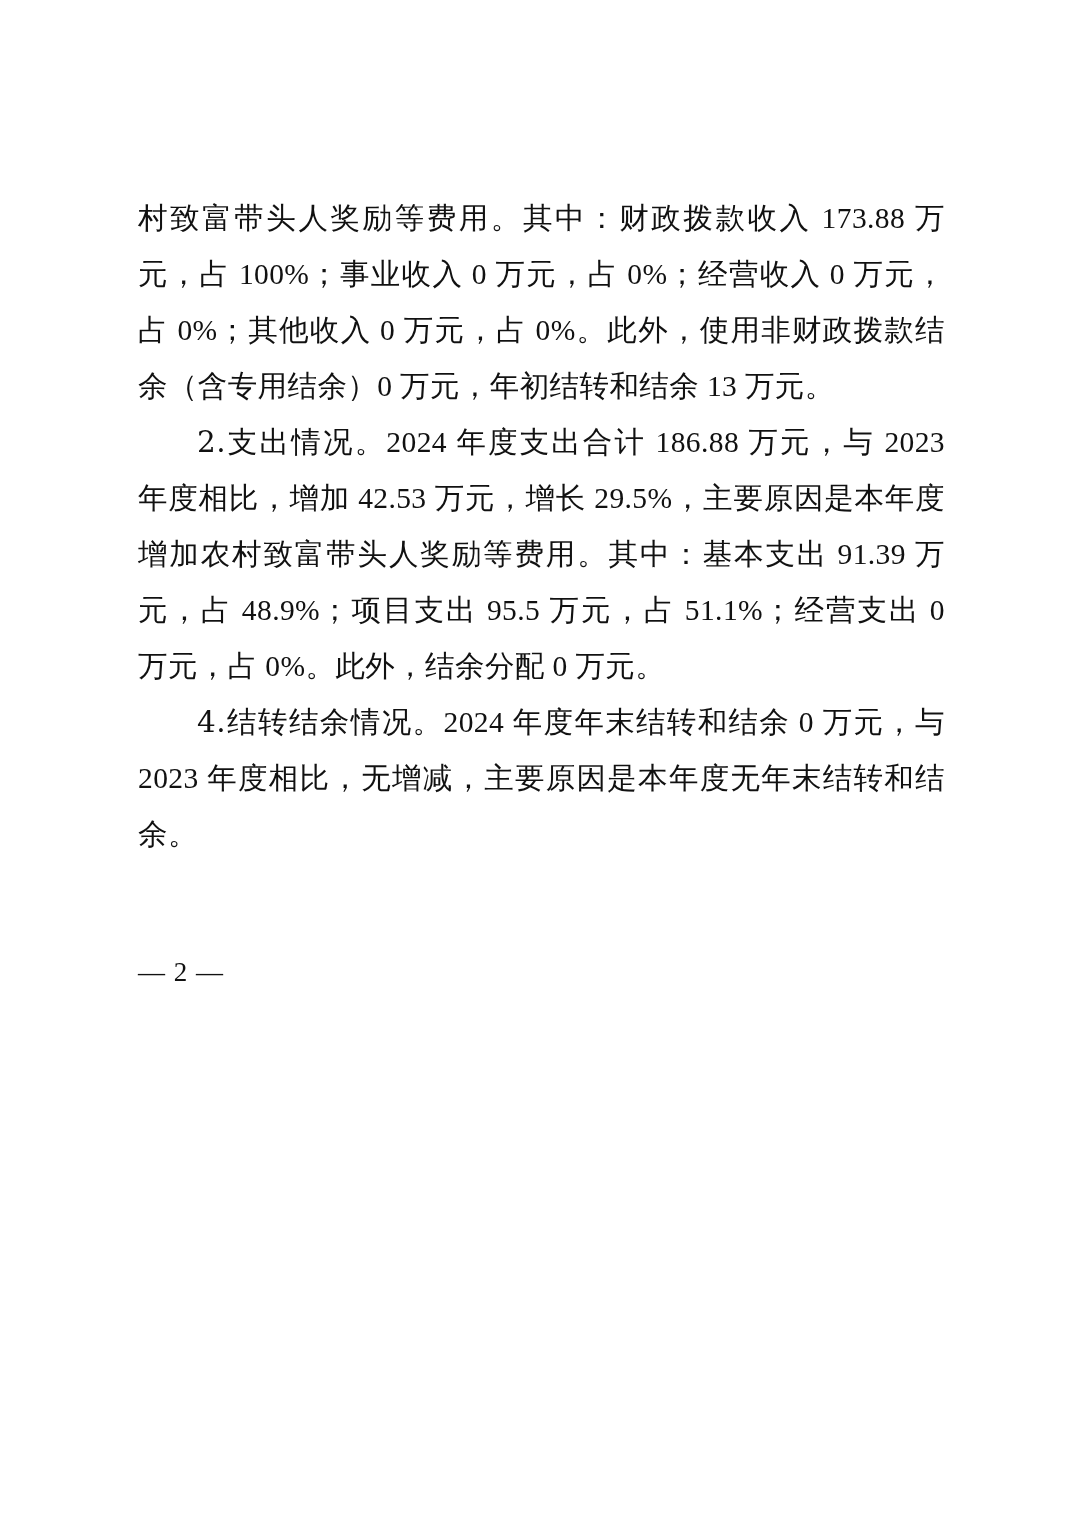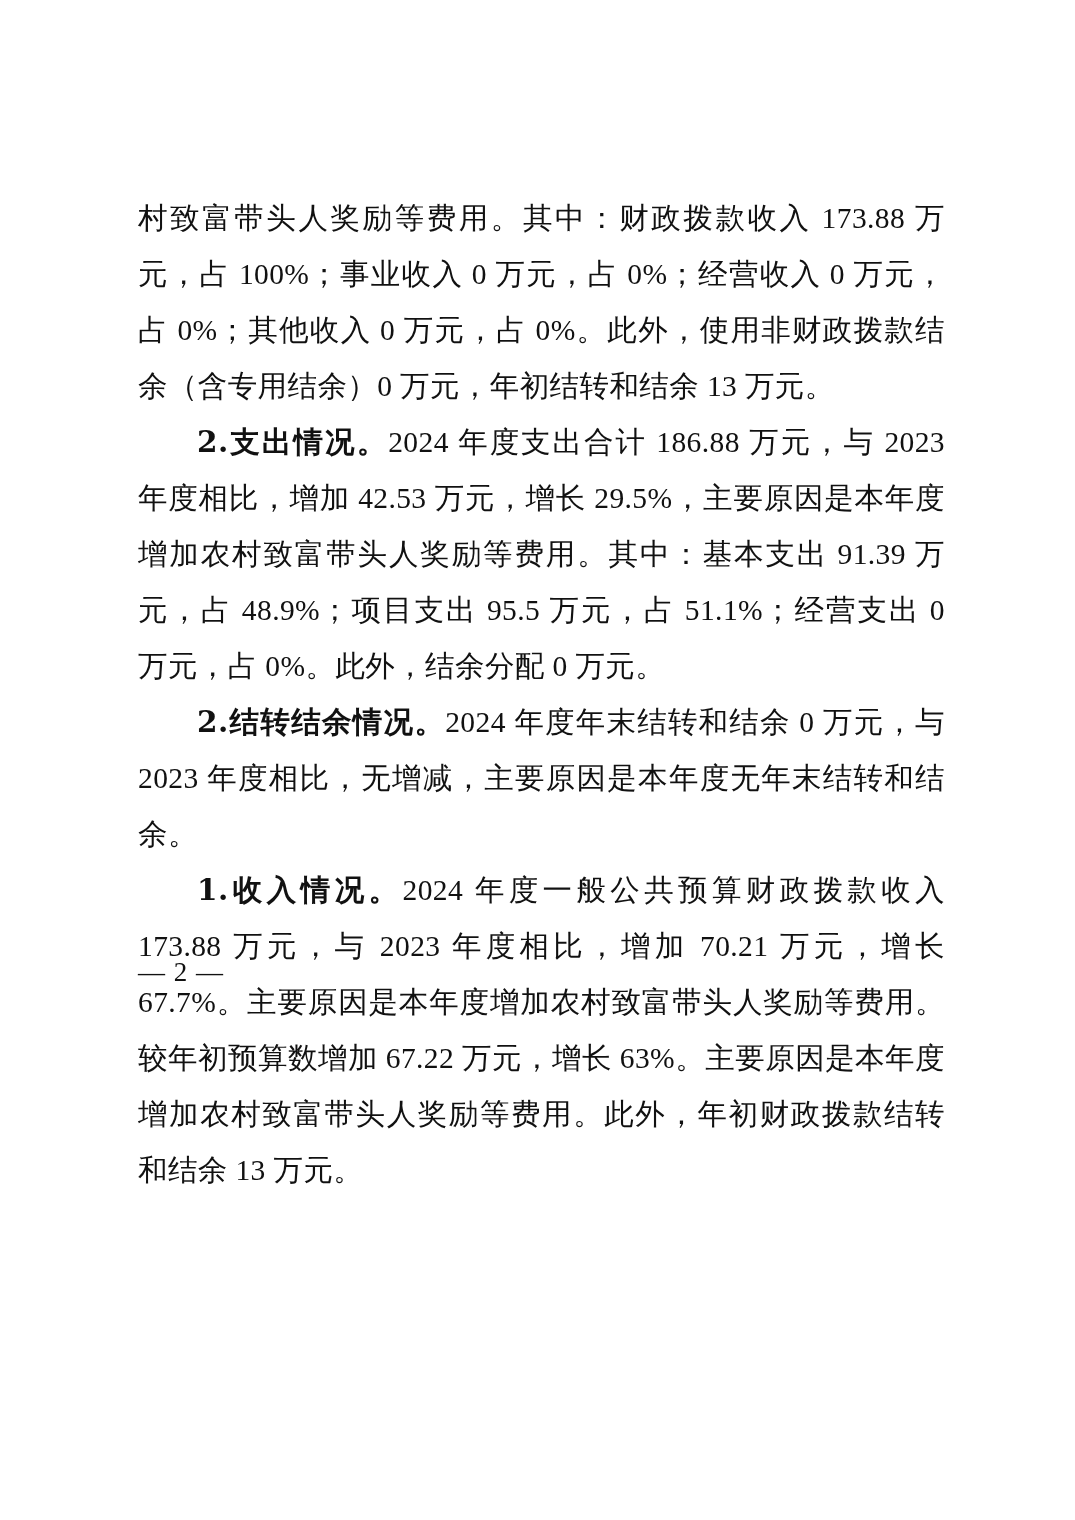--- a/index.html
+++ b/index.html
@@ -33,21 +33,21 @@
   }
   p.para {
     margin: 0 0 0 0;
     text-indent: 0;
   }
   p.indent {
     text-indent: 2em;
   }
   .heading-run {
     font-family: "DejaVu Serif", "Liberation Serif", serif;
-    font-weight: bold;
+    font-weight: normal;
     letter-spacing: 0.5px;
   }
   .sub-heading {
     font-family: "DejaVu Serif", "Liberation Serif", serif;
     font-weight: bold;
   }
   .footer {
     position: absolute;
     left: 138px;
     bottom: 88px;
@@ -59,23 +59,22 @@
 </head>
 <body>
 
 <div class="page">
   <div class="body-text">
 
     <p class="para"><span>村致富带头人奖励等费用。其中：财政拨款收入 173.88 万元，占 100%；事业收入 0 万元，占 0%；经营收入 0 万元，占 0%；其他收入 0 万元，占 0%。此外，使用非财政拨款结余（含专用结余）0 万元，年初结转和结余 13 万元。</span></p>
 
     <p class="para indent"><span class="heading-run">2.支出情况。</span><span>2024 年度支出合计 186.88 万元，与 2023 年度相比，增加 42.53 万元，增长 29.5%，主要原因是本年度增加农村致富带头人奖励等费用。其中：基本支出 91.39 万元，占 48.9%；项目支出 95.5 万元，占 51.1%；经营支出 0 万元，占 0%。此外，结余分配 0 万元。</span></p>
 
-    <p class="para indent"><span class="heading-run">2.结转结余情况。</span><span>2024 年度年末结转和结余 0 万元，与 2023 年度相比，无增减，主要原因是本年度无年末结转和结余。</span></p>
+    <p class="para indent"><span class="heading-run">4.结转结余情况。</span><span>2024 年度年末结转和结余 0 万元，与 2023 年度相比，无增减，主要原因是本年度无年末结转和结余。</span></p>
 
 
 
 
-    <p class="para indent"><span class="heading-run">1.收入情况。</span><span>2024 年度一般公共预算财政拨款收入 173.88 万元，与 2023 年度相比，增加 70.21 万元，增长 67.7%。主要原因是本年度增加农村致富带头人奖励等费用。较年初预算数增加 67.22 万元，增长 63%。主要原因是本年度增加农村致富带头人奖励等费用。此外，年初财政拨款结转和结余 13 万元。</span></p>
 
   </div>
 
   <div class="footer">— 2 —</div>
 </div>
 
 </body></html>

